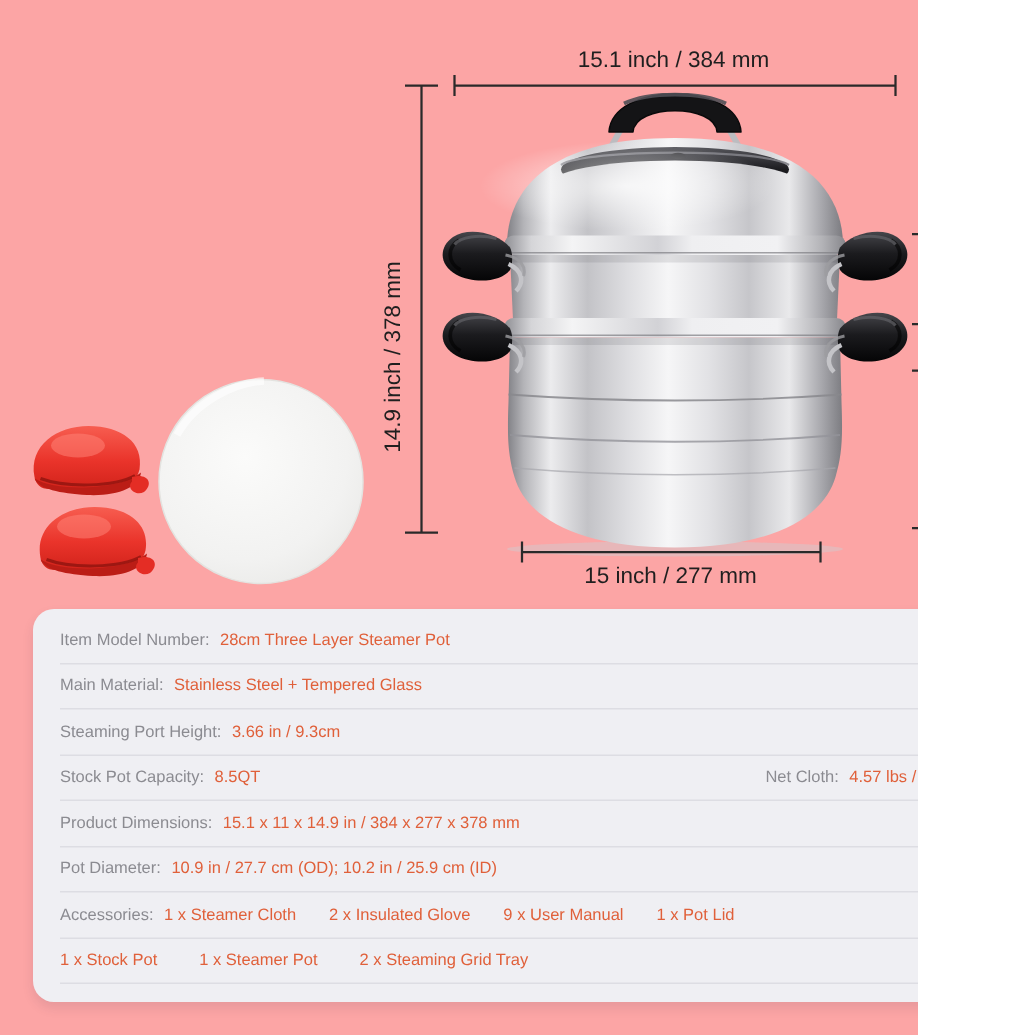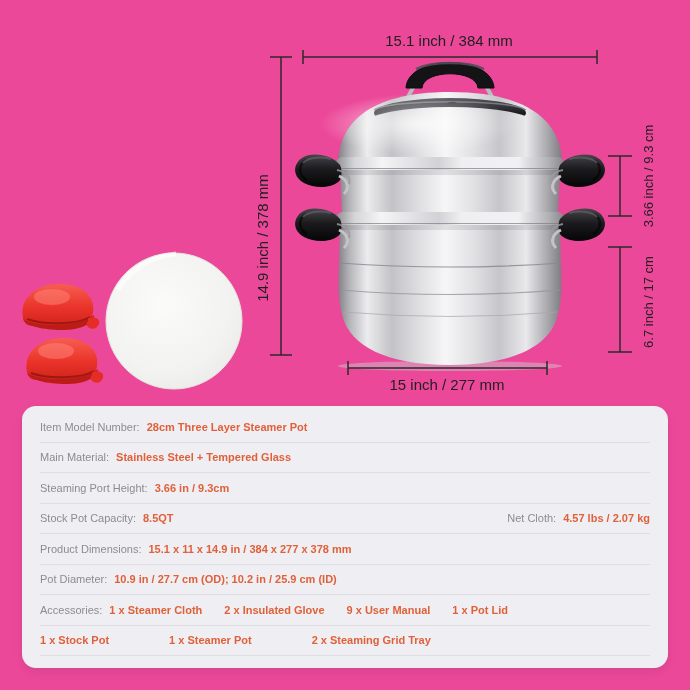--- a/index.html
+++ b/index.html
@@ -1,17 +1,17 @@
 <!DOCTYPE html>
 <html><head>
 <meta charset="utf-8">
 <style>
   html,body{margin:0;padding:0;background:#ffffff;}
   body{width:690px;height:690px;font-family:"Liberation Sans",sans-serif;-webkit-font-smoothing:antialiased;}
-  .page{position:relative;width:690px;height:690px;background:#ec4899;overflow:hidden;}
+  .page{position:relative;width:612px;height:690px;background:#fca5a5;overflow:hidden;}
 
   
   .stage{position:absolute;left:0;top:0;width:690px;height:402px;}
   .art{position:absolute;left:0;top:0;width:690px;height:402px;display:block;}
   .dim-label{position:absolute;color:#1f1f1f;font-size:15px;line-height:1;white-space:nowrap;
              transform:translate(-50%,-50%);}
   .dim-label.vert{transform:translate(-50%,-50%) rotate(-90deg);}
   .dim-label.small{font-size:13px;}
   .lbl-top{left:449px;top:40px;}
   .lbl-left{left:262px;top:238px;}
@@ -20,23 +20,23 @@
   .lbl-bottom{left:447px;top:384px;}
 
   
   .panel{position:absolute;left:22px;top:406px;width:646px;height:262px;box-sizing:border-box;
          background:#efeff3;border-radius:14px;padding:6px 18px 0 18px;
          box-shadow:0 4px 8px rgba(40,40,70,0.10);}
   .row{display:flex;justify-content:space-between;align-items:center;min-height:29.5px;
        border-bottom:1px solid #dddde3;font-size:11px;}
   .cell{display:flex;align-items:baseline;gap:7px;white-space:nowrap;}
   .lbl{color:#8b8b91;}
-  .val{color:#e0603a;font-weight:bold;}
+  .val{color:#e0603a;font-weight:normal;}
   .items{display:flex;gap:22px;}
-  .row.cont .items{gap:60px;text-align:center;}
+  .row.cont .items{gap:28px;text-align:center;}
 </style>
 </head>
 <body>
 
 <div class="page">
 
   <div class="stage">
     <svg class="art" viewBox="0 0 690 402">
       <defs>
         <linearGradient id="steel" gradientUnits="userSpaceOnUse" x1="338" y1="0" x2="562" y2="0">

